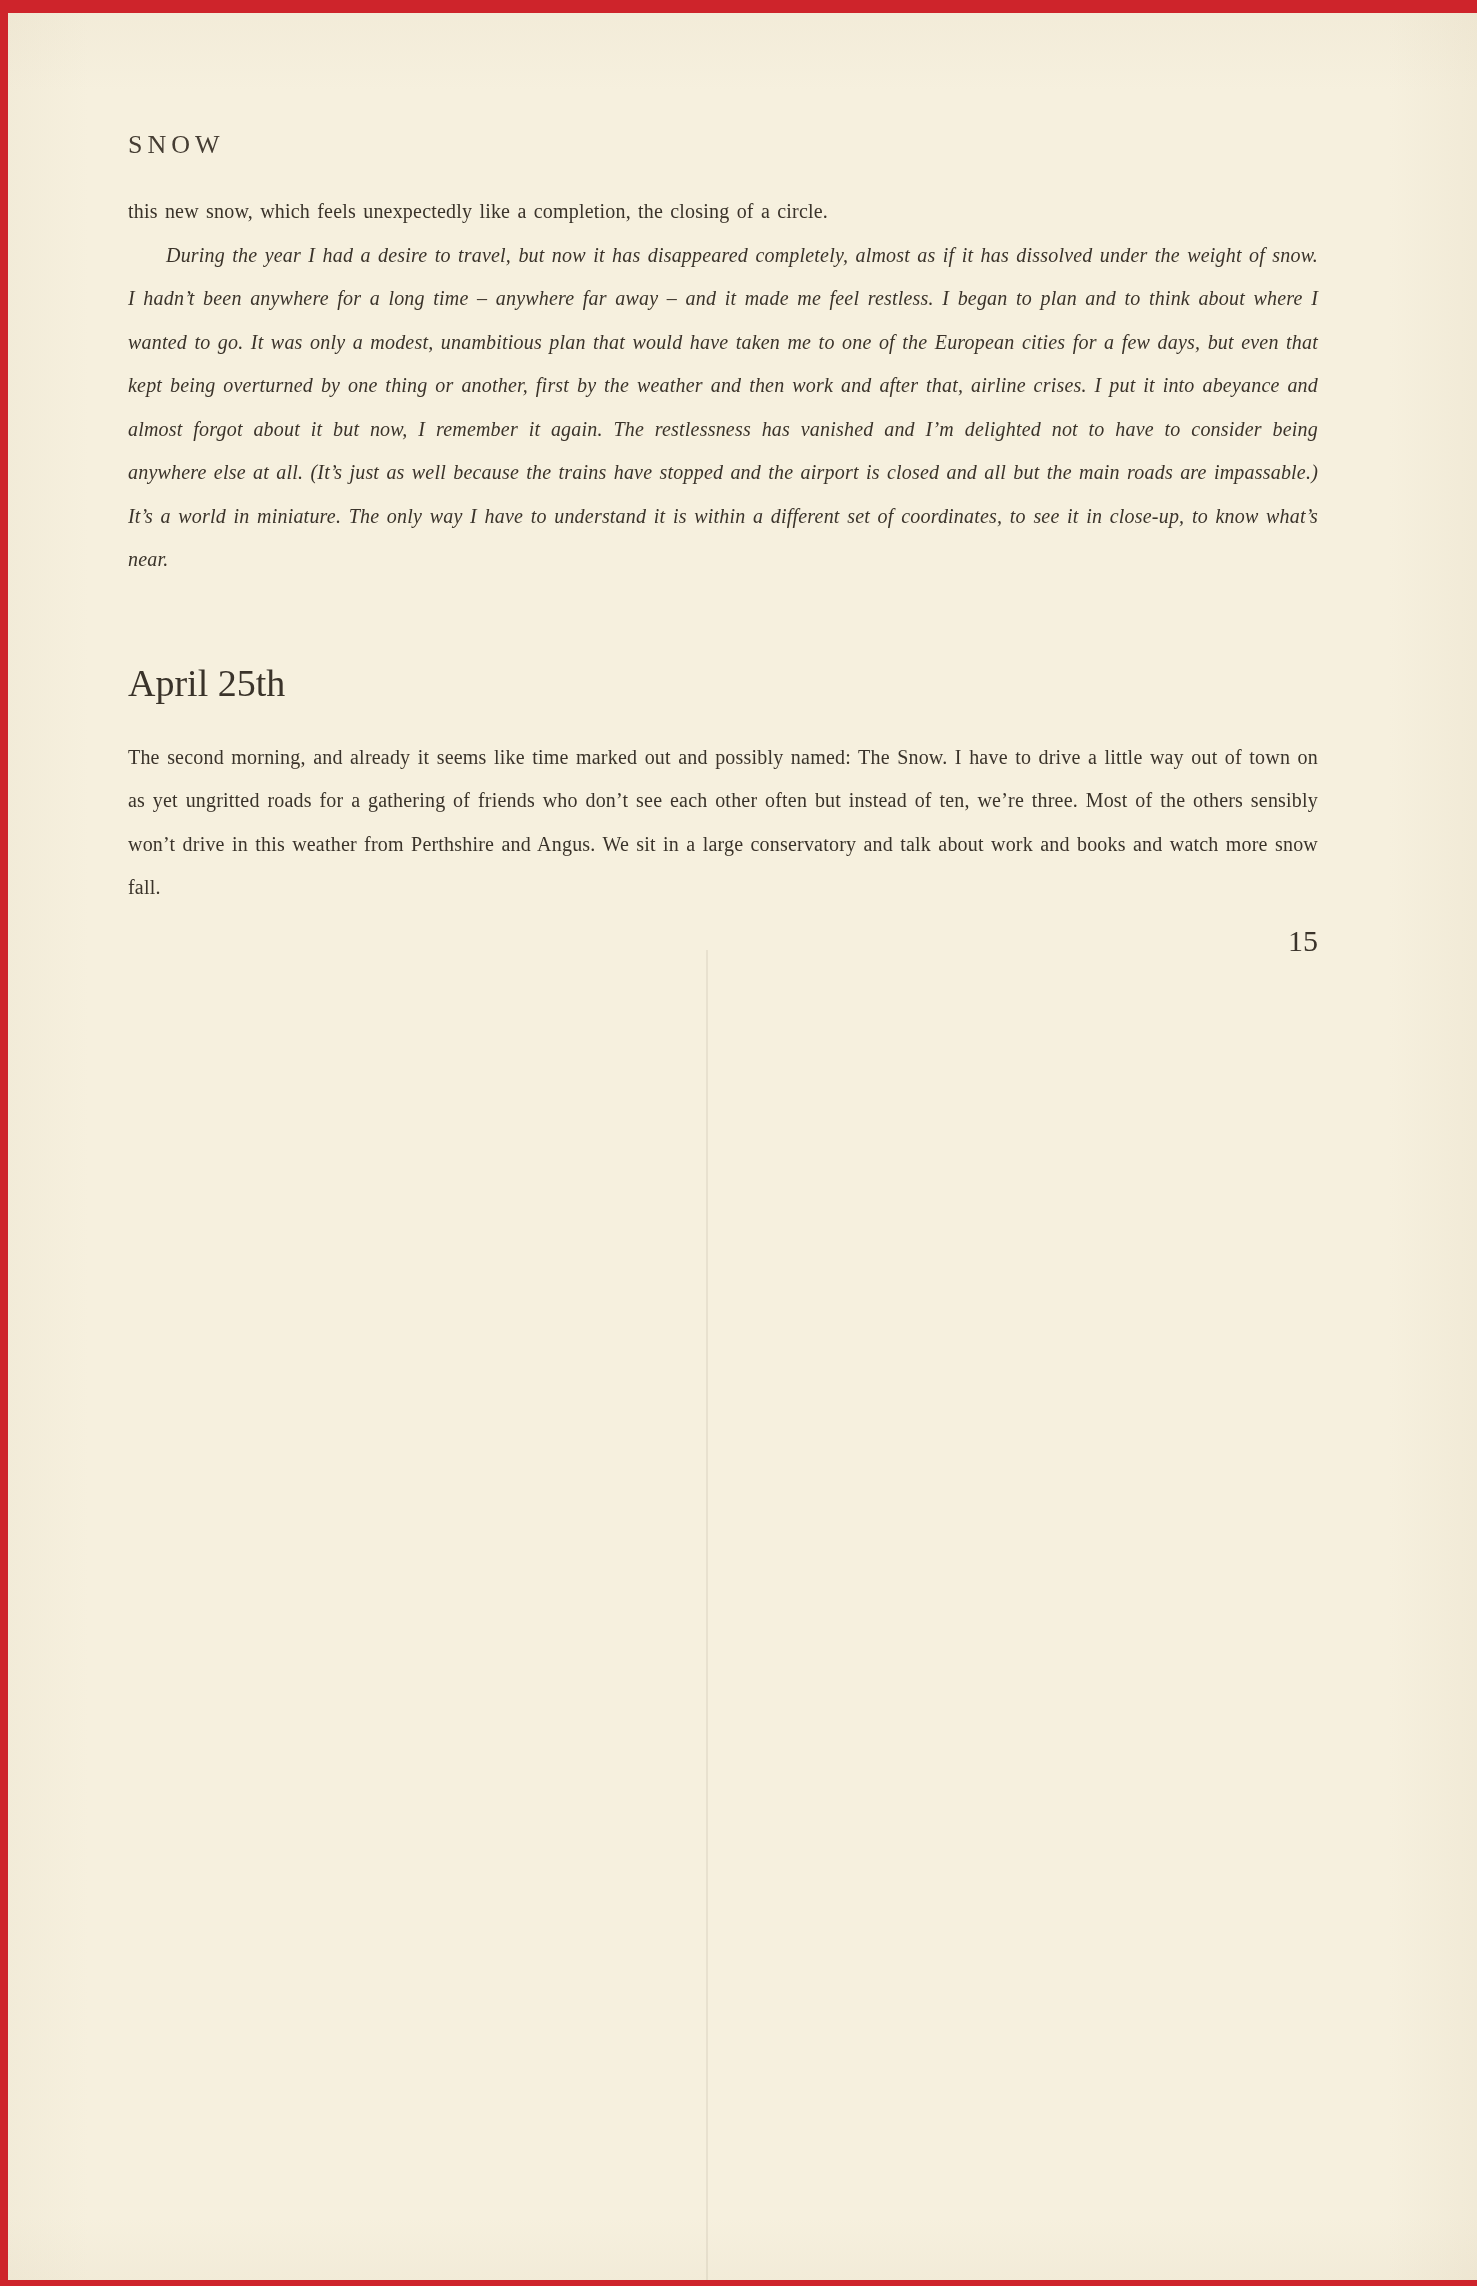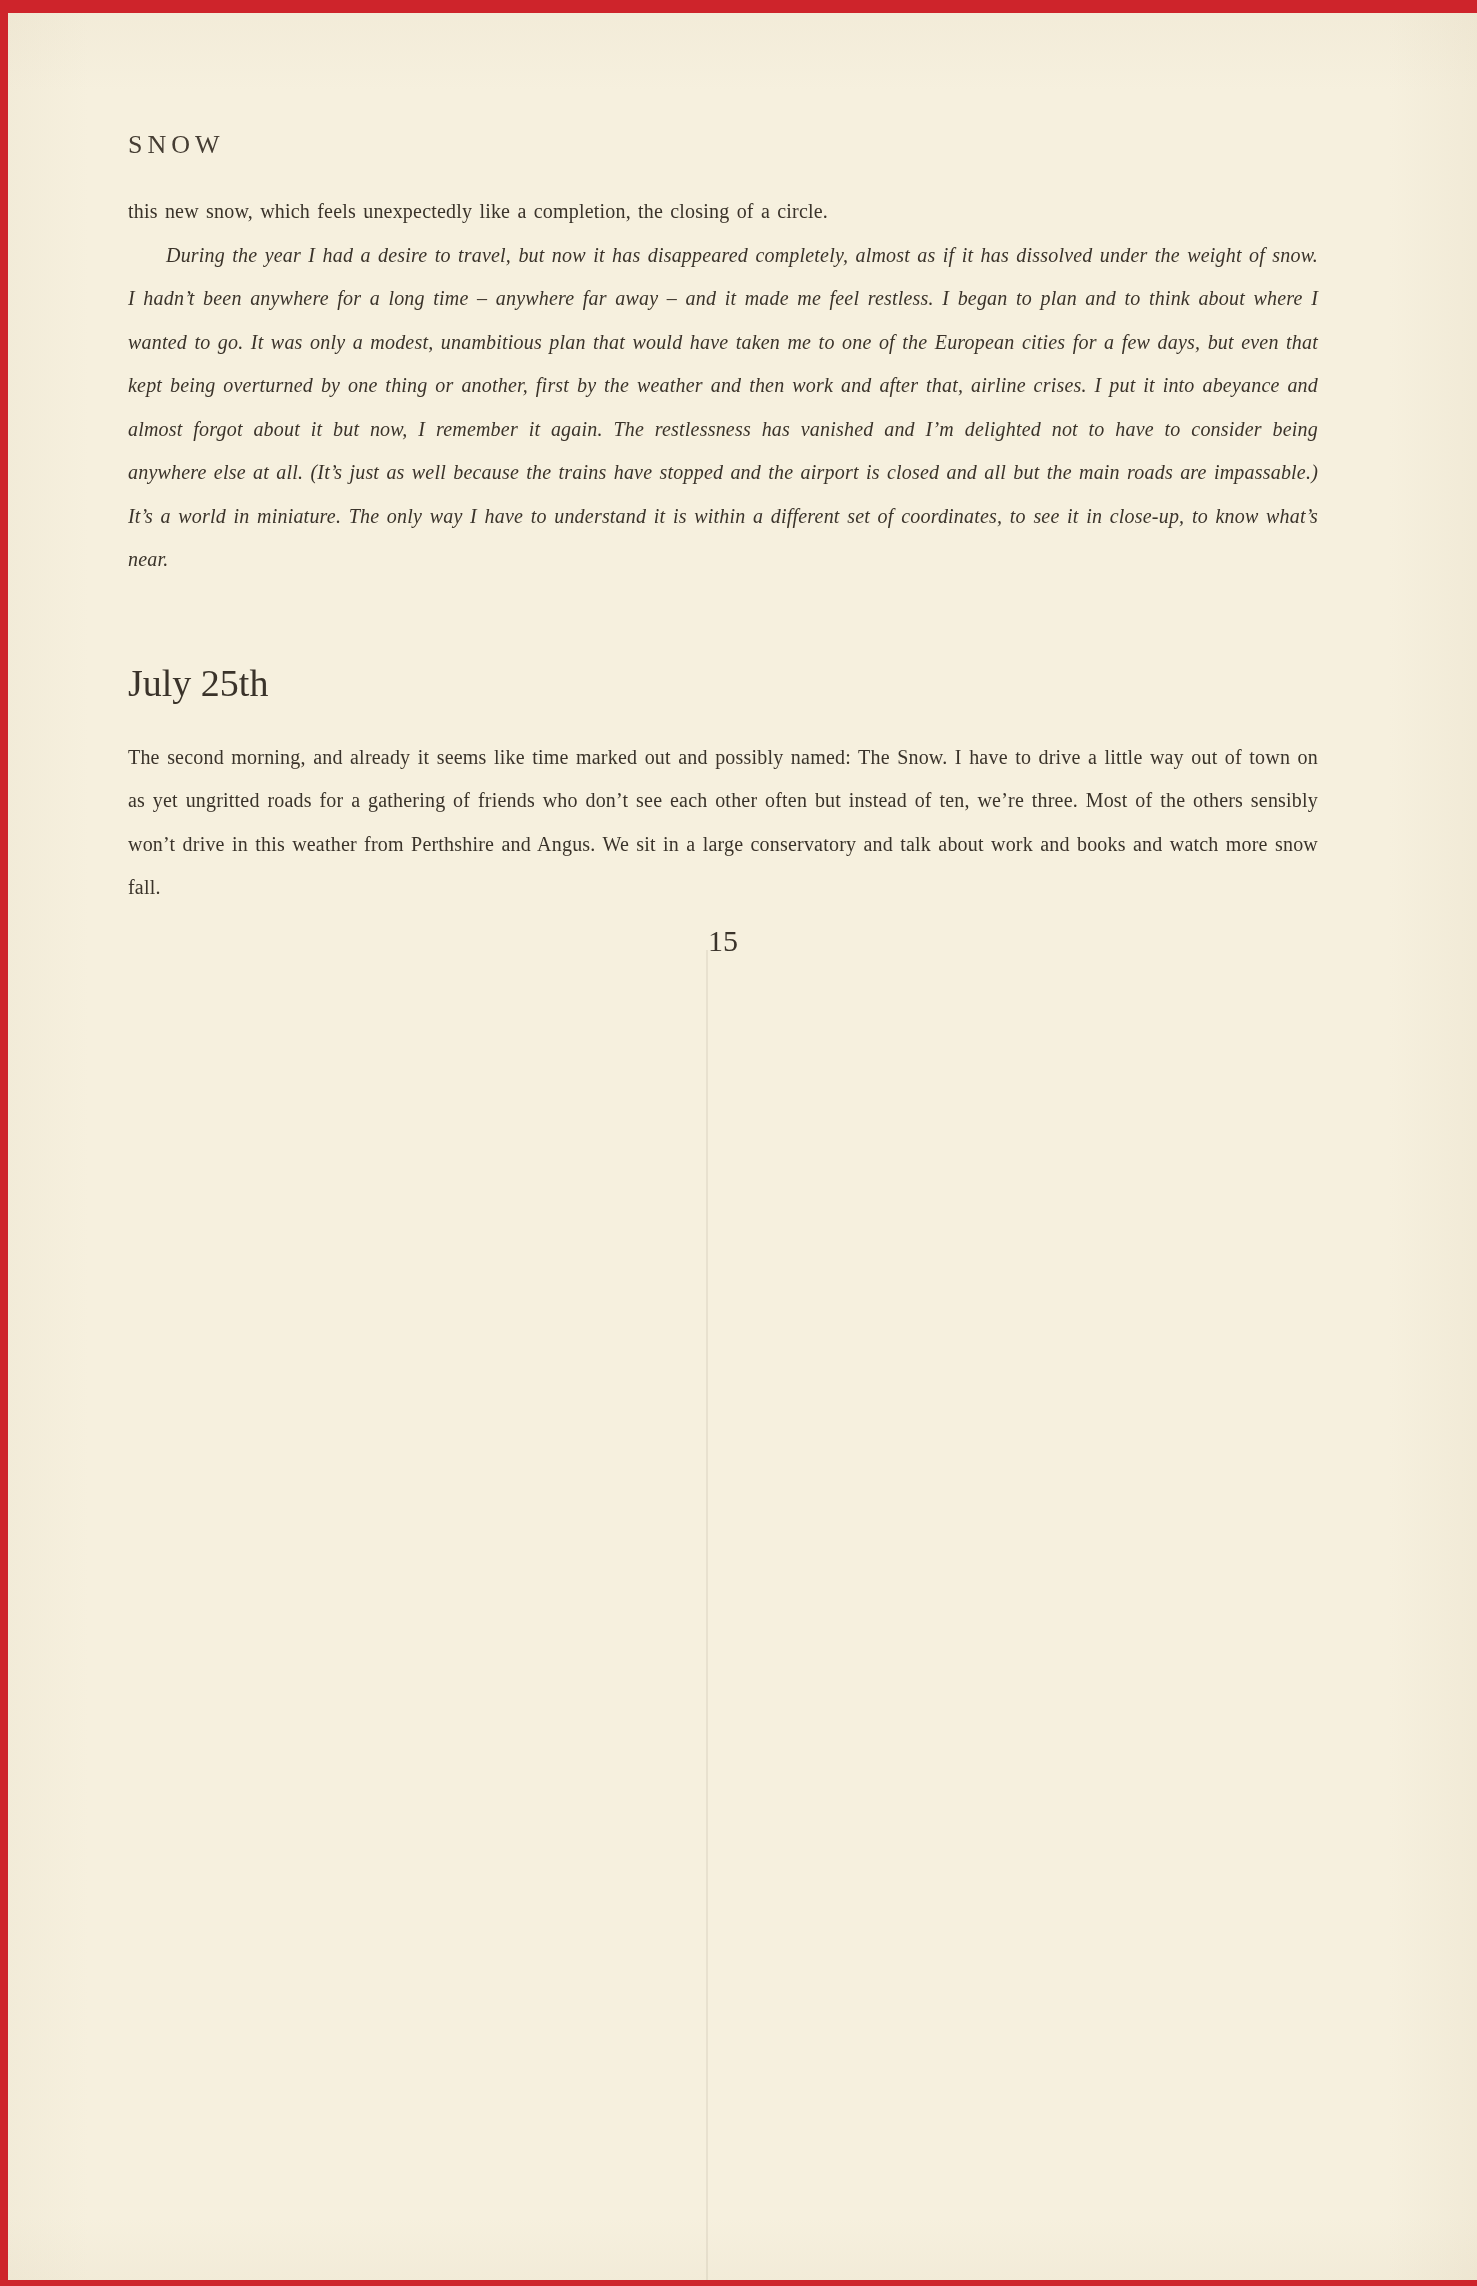--- a/index.html
+++ b/index.html
@@ -83,21 +83,21 @@
     font-weight: normal;
     font-size: 38px;
     line-height: 50px;
     color: #3a332a;
   }
   .after-heading {
     margin-top: 28px;
   }
   .page-number {
     margin-top: 14px;
-    text-align: center;
+    text-align: right;
     font-size: 30px;
     color: #3a332a;
   }
 </style>
 </head>
 <body>
 
 <div>
   <div class="paper-shade"></div>
 
@@ -106,19 +106,19 @@
   <div class="edge-bottom"></div>
   <div class="crease"></div>
 
   <div class="running-header">SNOW</div>
 
   <div class="textblock">
     <p class="para">this new snow, which feels unexpectedly like a completion, the closing of a circle.</p>
 
     <p class="para indent">During the year I had a desire to travel, but now it has disappeared completely, almost as if it has dissolved under the weight of snow. I hadn’t been anywhere for a long time – anywhere far away – and it made me feel restless. I began to plan and to think about where I wanted to go. It was only a modest, unambitious plan that would have taken me to one of the European cities for a few days, but even that kept being overturned by one thing or another, first by the weather and then work and after that, airline crises. I put it into abeyance and almost forgot about it but now, I remember it again. The restlessness has vanished and I’m delighted not to have to consider being anywhere else at all. (It’s just as well because the trains have stopped and the airport is closed and all but the main roads are impassable.) It’s a world in miniature. The only way I have to understand it is within a different set of coordinates, to see it in close-up, to know what’s near.</p>
 
-    <h2 class="section-heading">July 25th</h2>
+    <h2 class="section-heading">April 25th</h2>
 
     <p class="para after-heading">The second morning, and already it seems like time marked out and possibly named: The Snow. I have to drive a little way out of town on as yet ungritted roads for a gathering of friends who don’t see each other often but instead of ten, we’re three. Most of the others sensibly won’t drive in this weather from Perthshire and Angus. We sit in a large conservatory and talk about work and books and watch more snow fall.</p>
 
     <div class="page-number">15</div>
   </div>
 </div>
 
 </body></html>

